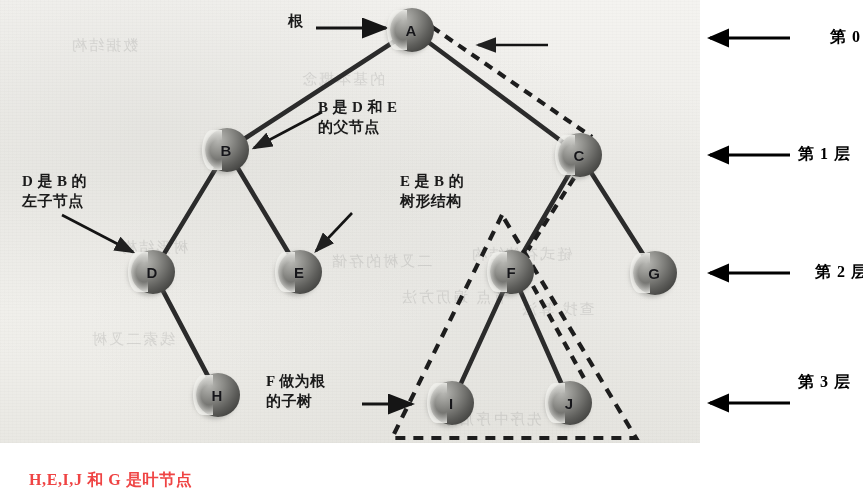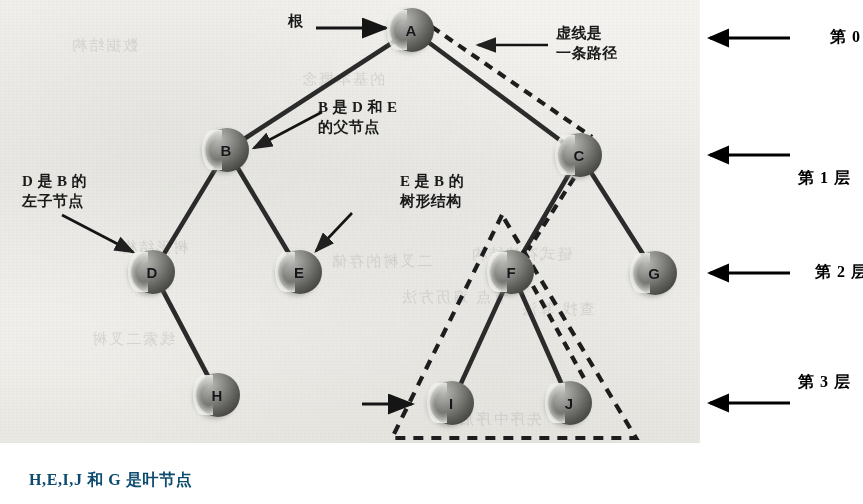--- a/index.html
+++ b/index.html
@@ -121,21 +121,21 @@
     font-weight: bold;
     font-size: 16px;
     white-space: nowrap;
     letter-spacing: 1px;
   }
 
   .caption {
     position: absolute;
     left: 29px;
     top: 470px;
-    color: #0c4a6e;
+    color: #ef4444;
     font-family: "Liberation Serif", "DejaVu Serif", serif;
     font-weight: bold;
     font-size: 16px;
     letter-spacing: .6px;
     white-space: nowrap;
   }
 </style>
 </head>
 <body>
 
@@ -244,43 +244,43 @@
       </div>
       <div class="node" style="left: 570px; top: 403px;">
         <span class="node-label">J</span>
       </div>
     </div>
 
   <div class="annot" style="left:288px; top:12px;">
     <span>根</span>
   </div>
 
-  <div class="annot" style="left:556px; top:24px;">
-    <div>虚线是</div>
-    <div>一条路径</div>
-  </div>
 
   <div class="annot" style="left:22px; top:172px;">
     <div>D 是 B 的</div>
     <div>左子节点</div>
   </div>
 
   <div class="annot" style="left:318px; top:98px;">
     <div>B 是 D 和 E</div>
     <div>的父节点</div>
   </div>
 
   <div class="annot" style="left:352px; top:172px;margin-left:48px;">
     <div>E 是 B 的</div>
     <div>树形结构</div>
   </div>
 
+  <div class="annot" style="left:266px; top:372px;">
+    <div>F 做为根</div>
+    <div>的子树</div>
+  </div>
 
   <div id="level-label-layer">
       <div class="level-label" style="left: 798px; top: 27px; margin-left: 32px;">第 0 层</div>
-      <div class="level-label" style="left: 798px; top: 144px; margin-top: 24px;">第 1 层</div>
+      <div class="level-label" style="left: 798px; top: 144px;">第 1 层</div>
       <div class="level-label" style="left: 815px; top: 262px;">第 2 层</div>
       <div class="level-label" style="left: 798px; top: 372px;">第 3 层</div>
     </div>
 
   <div class="caption">H,E,I,J 和 G 是叶节点</div>
 
 </div>
 
 </body></html>

